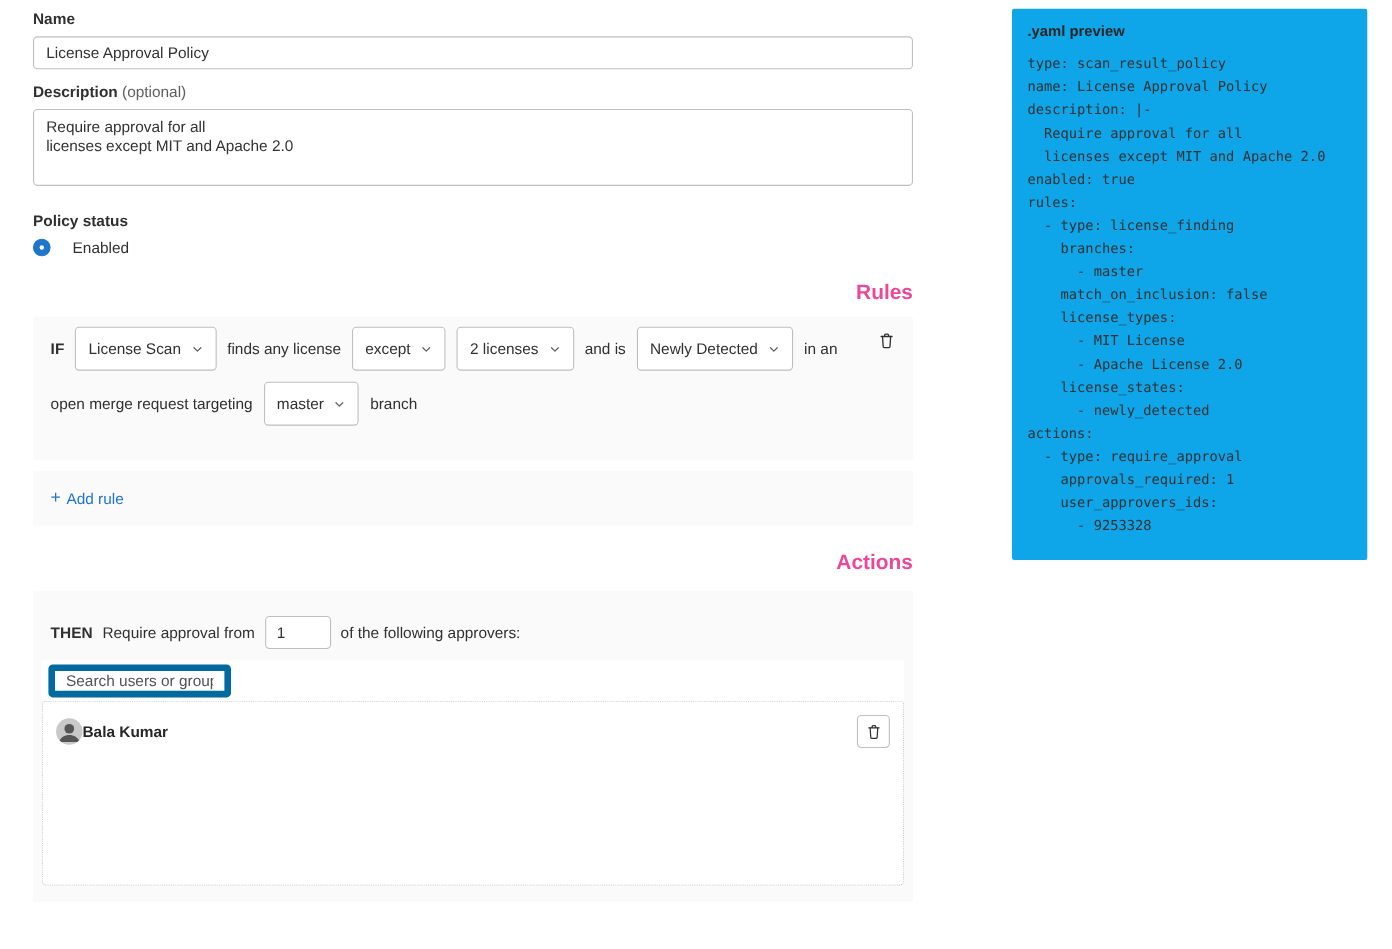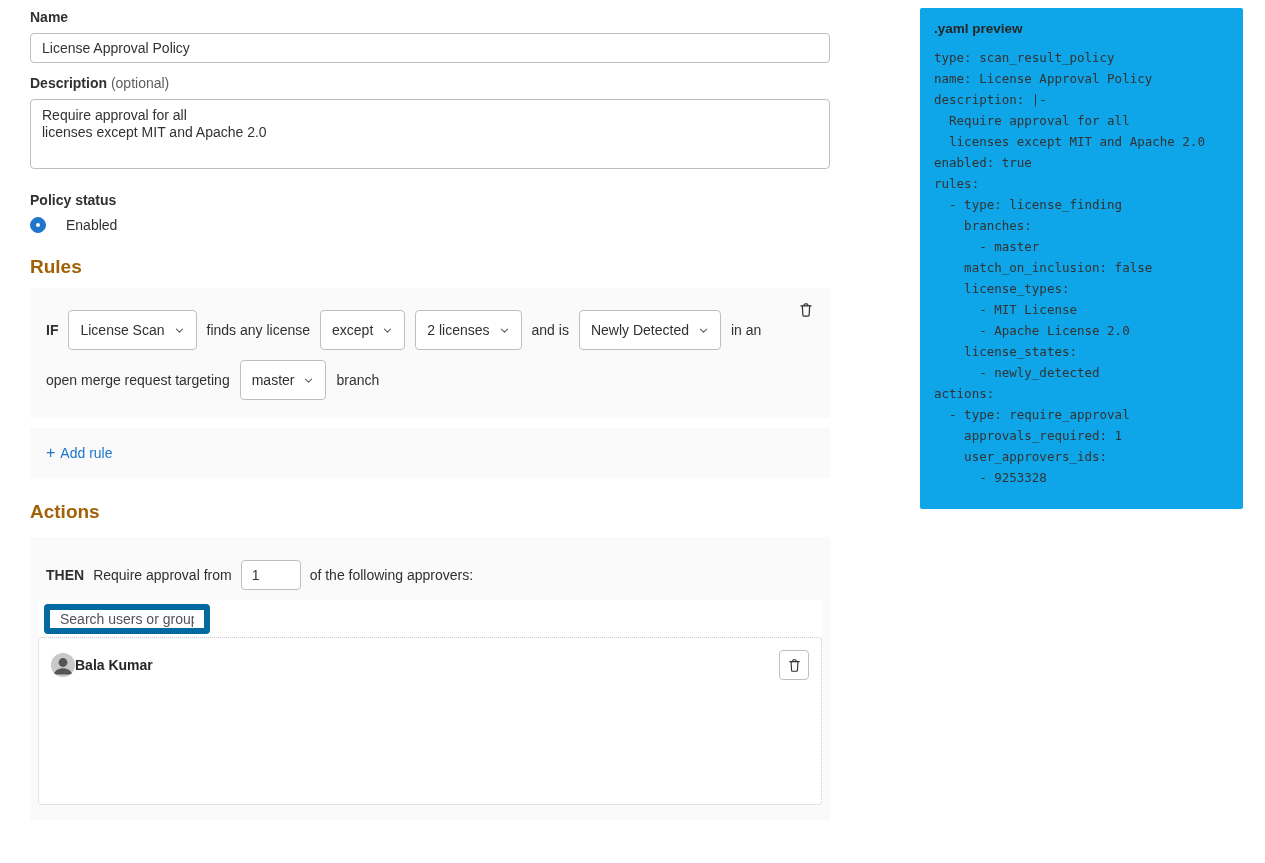--- a/index.html
+++ b/index.html
@@ -26,29 +26,29 @@
   .status-group { margin-bottom:0; }
   .radio-row { display:flex; align-items:center; gap:20px; height:17px; margin-bottom:7px; cursor:pointer; }
   .radio {
     width:16px; height:16px; border-radius:50%; border:1px solid #868686; background:#fff; flex:0 0 16px; position:relative;
   }
   .radio.selected { background:#1f75cb; border-color:#1f75cb; }
   .radio.selected::after {
     content:""; position:absolute; left:5px; top:5px; width:4px; height:4px; border-radius:50%; background:#fff;
   }
   .radio-label { font-size:14px; color:#303030; }
-  .section-heading { font-size:19px; font-weight:600; line-height:24px; margin:22px 0 9px 0; color:#a16207; }
+  .section-heading { font-size:19px; font-weight:600; line-height:24px; margin:22px 0 9px 0; color:#ec4899;text-align:right; }
   .section-heading.actions-h { margin-top:22px; margin-bottom:13px; }
   
   .rule-panel {
     position:relative; background:#fafafa; border-radius:2px; height:130px;
     padding:14px 16px; margin-bottom:10px;
   }
   .rule-row { display:flex; align-items:center; gap:10px; height:30px; }
-  .rule-row-1 { margin-top:13px; }
+  .rule-row-1 { }
   .rule-row-2 { margin-top:20px; }
   .kw { font-weight:700; font-size:14px; }
   .sentence { font-size:14px; color:#303030; white-space:nowrap; }
   .dropdown {
     display:inline-flex; align-items:center; gap:9px; height:40px; padding:0 11px;
     background:#fff; border:1px solid #bfbfbf; border-radius:4px; font-family:inherit;
     font-size:14px; color:#303030; cursor:pointer; white-space:nowrap;
   }
   .chev { flex:0 0 auto; display:inline-flex; }
   .icon-btn-plain {

